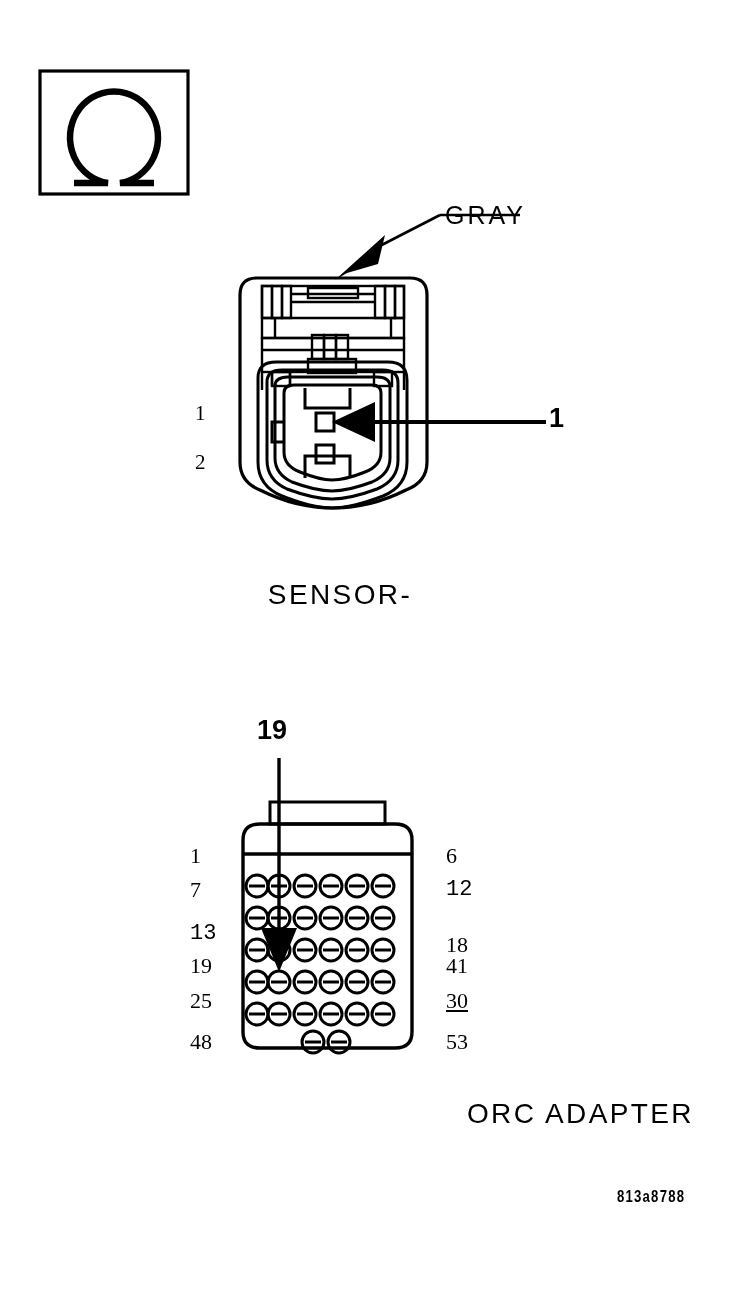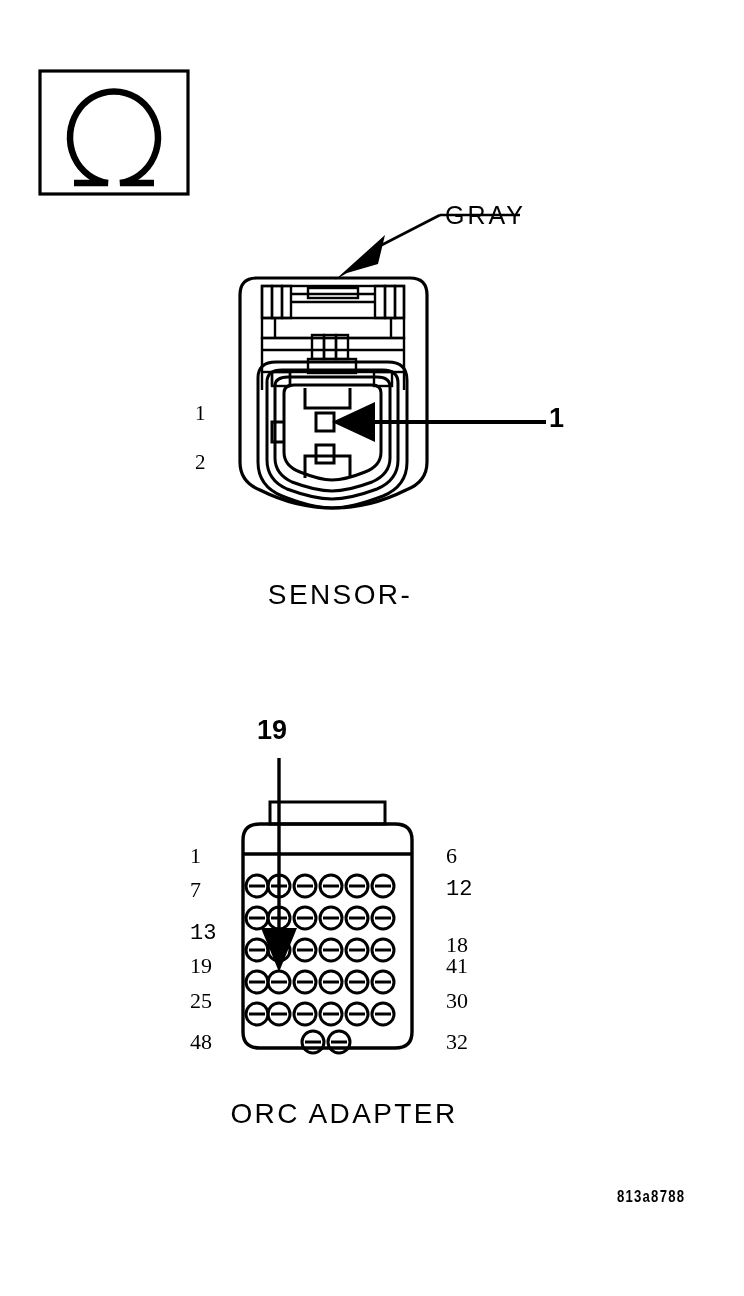--- a/index.html
+++ b/index.html
@@ -72,23 +72,24 @@
     letter-spacing: 2.4px;
     line-height: 33px;
     white-space: nowrap;
   }
   #sensor-caption {
     left: 0px;
     top: 578px;
     width: 680px;
   }
   #orc-caption {
-    left: 4px;
+    left: 14px;
     top: 1097px;
     width: 680px;
+    text-align: right;
   }
   #orc-caption .code { letter-spacing: 2px; }
 
   
   .orc-num {
     font-family: "Liberation Serif", serif;
     font-size: 22px;
     line-height: 1;
     white-space: nowrap;
   }
@@ -427,22 +428,22 @@
   <div class="abs orc-num orc-left" style="top:879px;">7</div>
   <div class="abs orc-num orc-left" style="top:923px;font-family:Liberation Mono, monospace;">13</div>
   <div class="abs orc-num orc-left" style="top:955px;">19</div>
   <div class="abs orc-num orc-left" style="top:990px;">25</div>
   <div class="abs orc-num orc-left" style="top:1031px;">48</div>
 
   <div class="abs orc-num orc-right" style="top:845px;">6</div>
   <div class="abs orc-num orc-right" style="top:879px;font-family:Liberation Mono, monospace;">12</div>
   <div class="abs orc-num orc-right" style="top:923px;margin-top:11px;">18</div>
   <div class="abs orc-num orc-right" style="top:955px;">41</div>
-  <div class="abs orc-num orc-right" style="top:990px;">30</div>
-  <div class="abs orc-num orc-right" style="top:1031px;">32</div>
+  <div class="abs orc-num orc-right" style="top:990px;text-decoration:underline;">30</div>
+  <div class="abs orc-num orc-right" style="top:1031px;">53</div>
 
   <div class="abs caption" id="orc-caption">
     <div>ORC ADAPTER</div>
   </div>
 
   <div class="abs" id="figure-id">813a8788</div>
 
 </div>
 
 </body></html>

